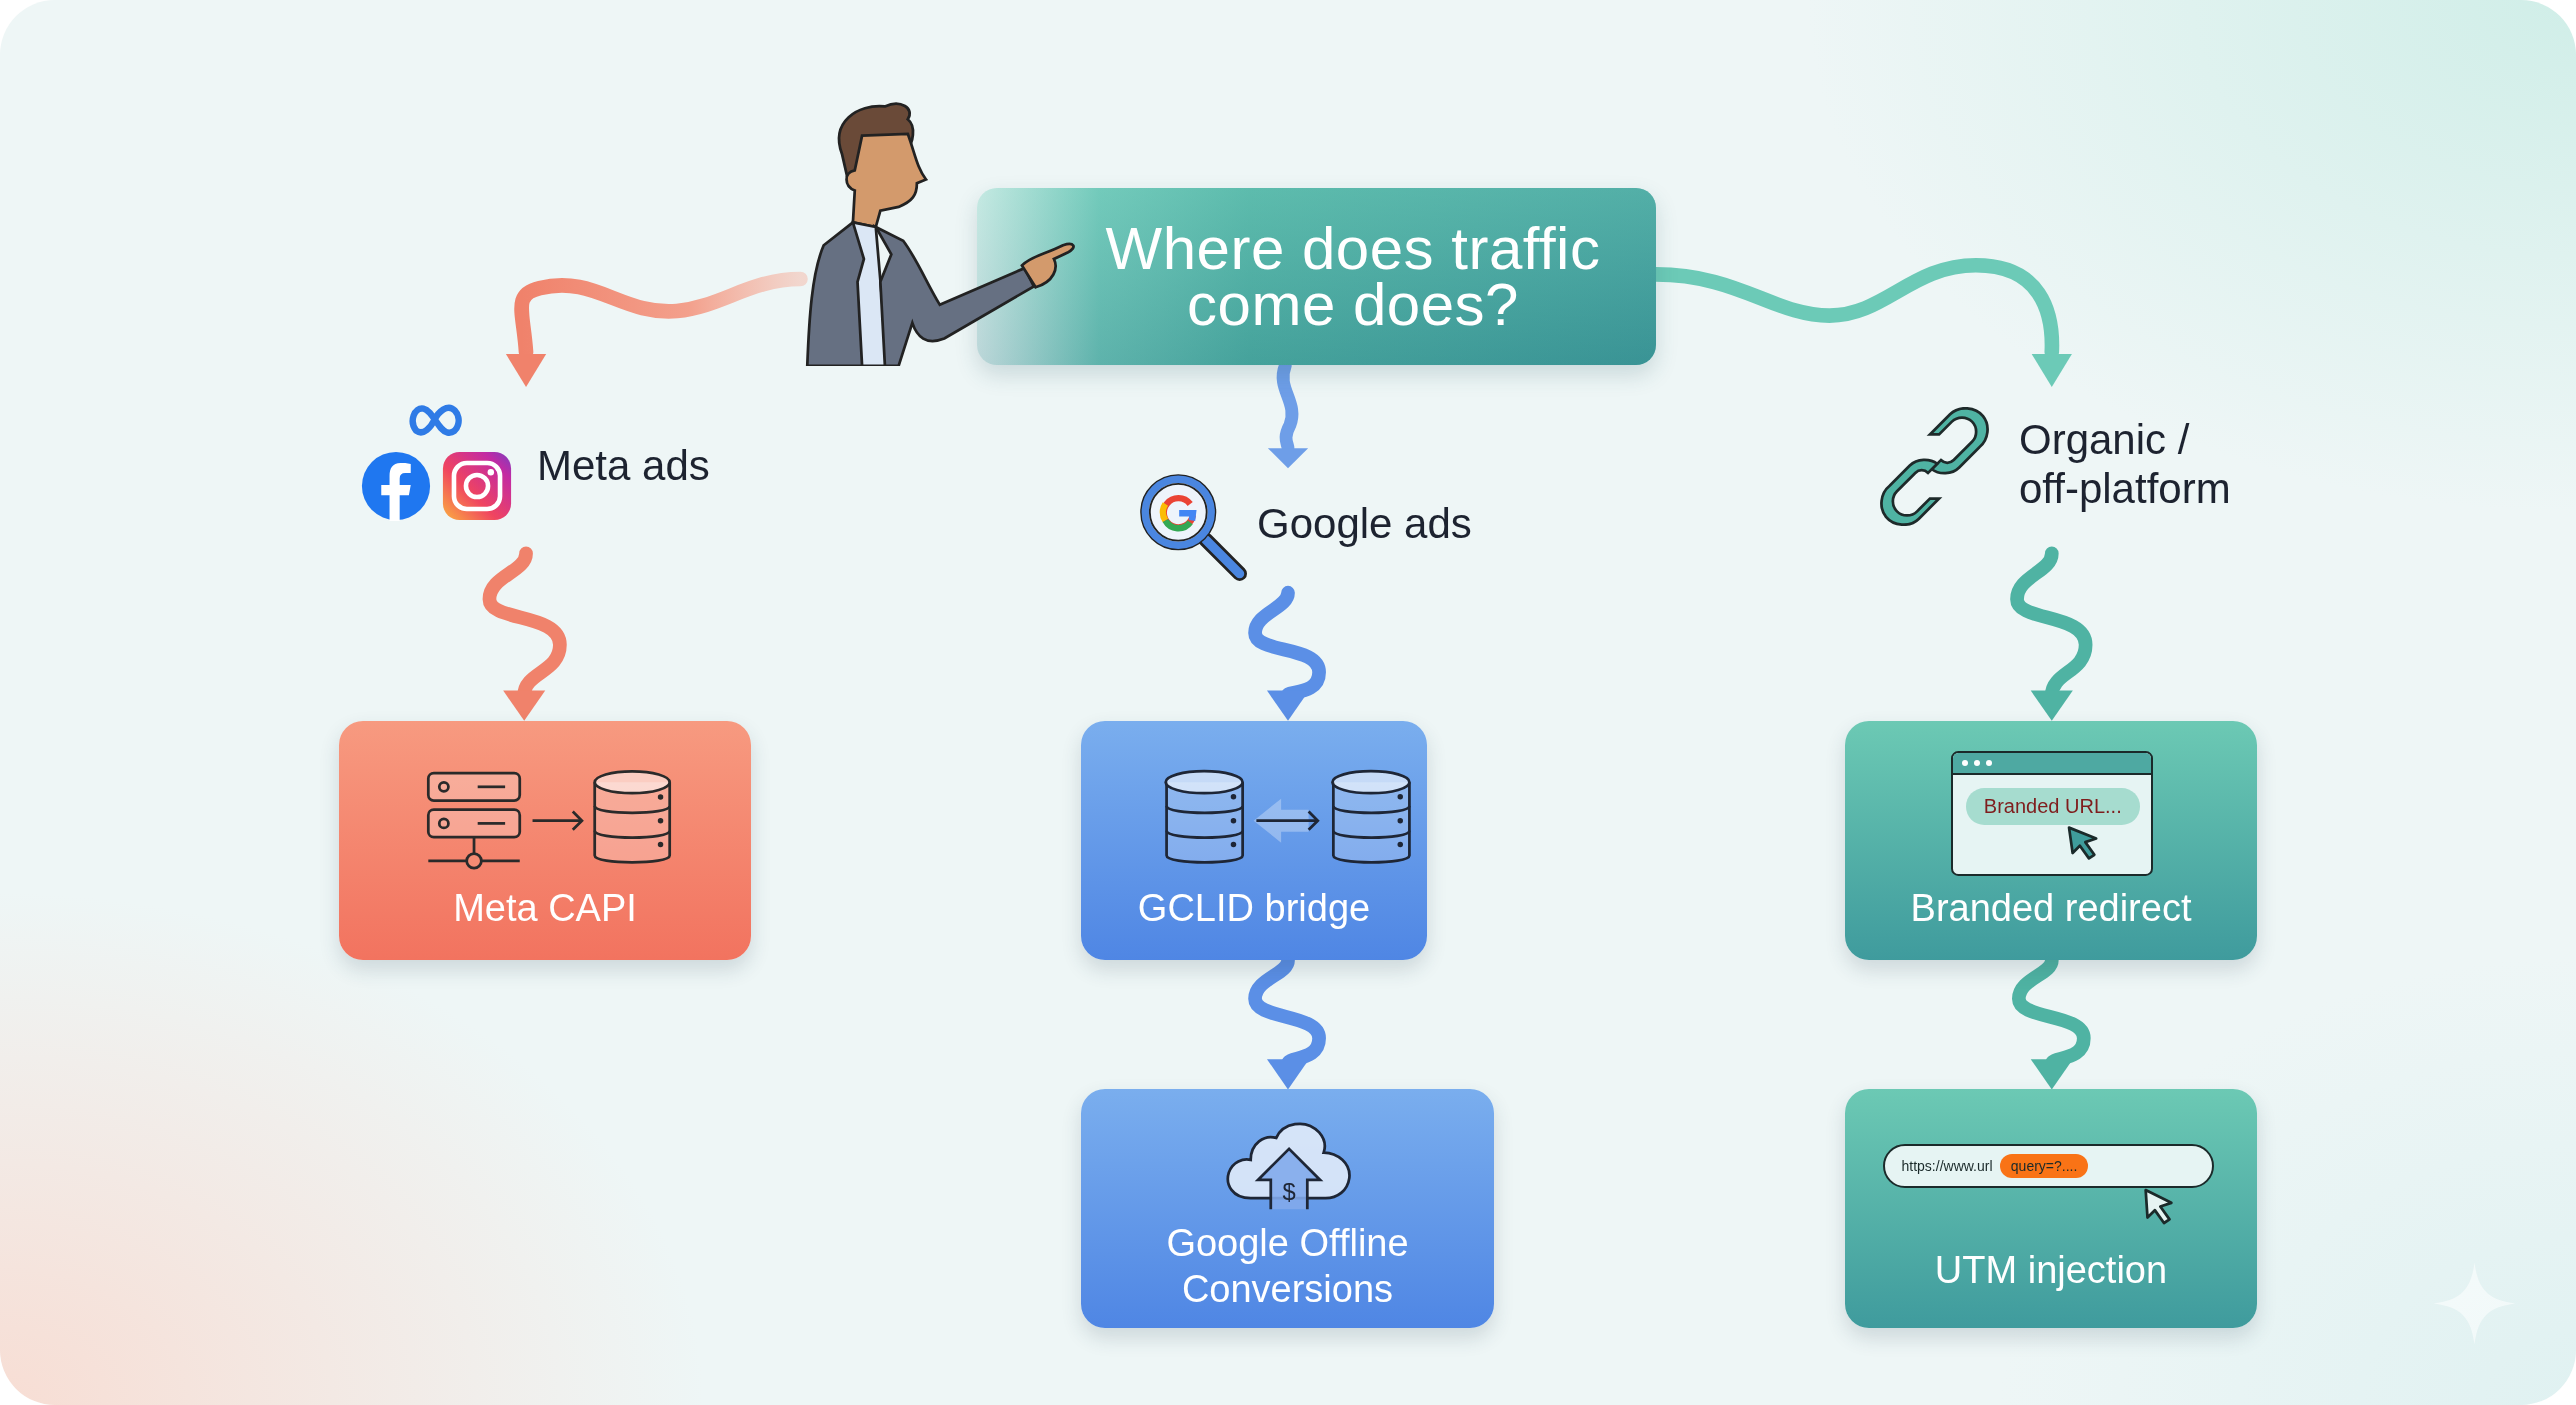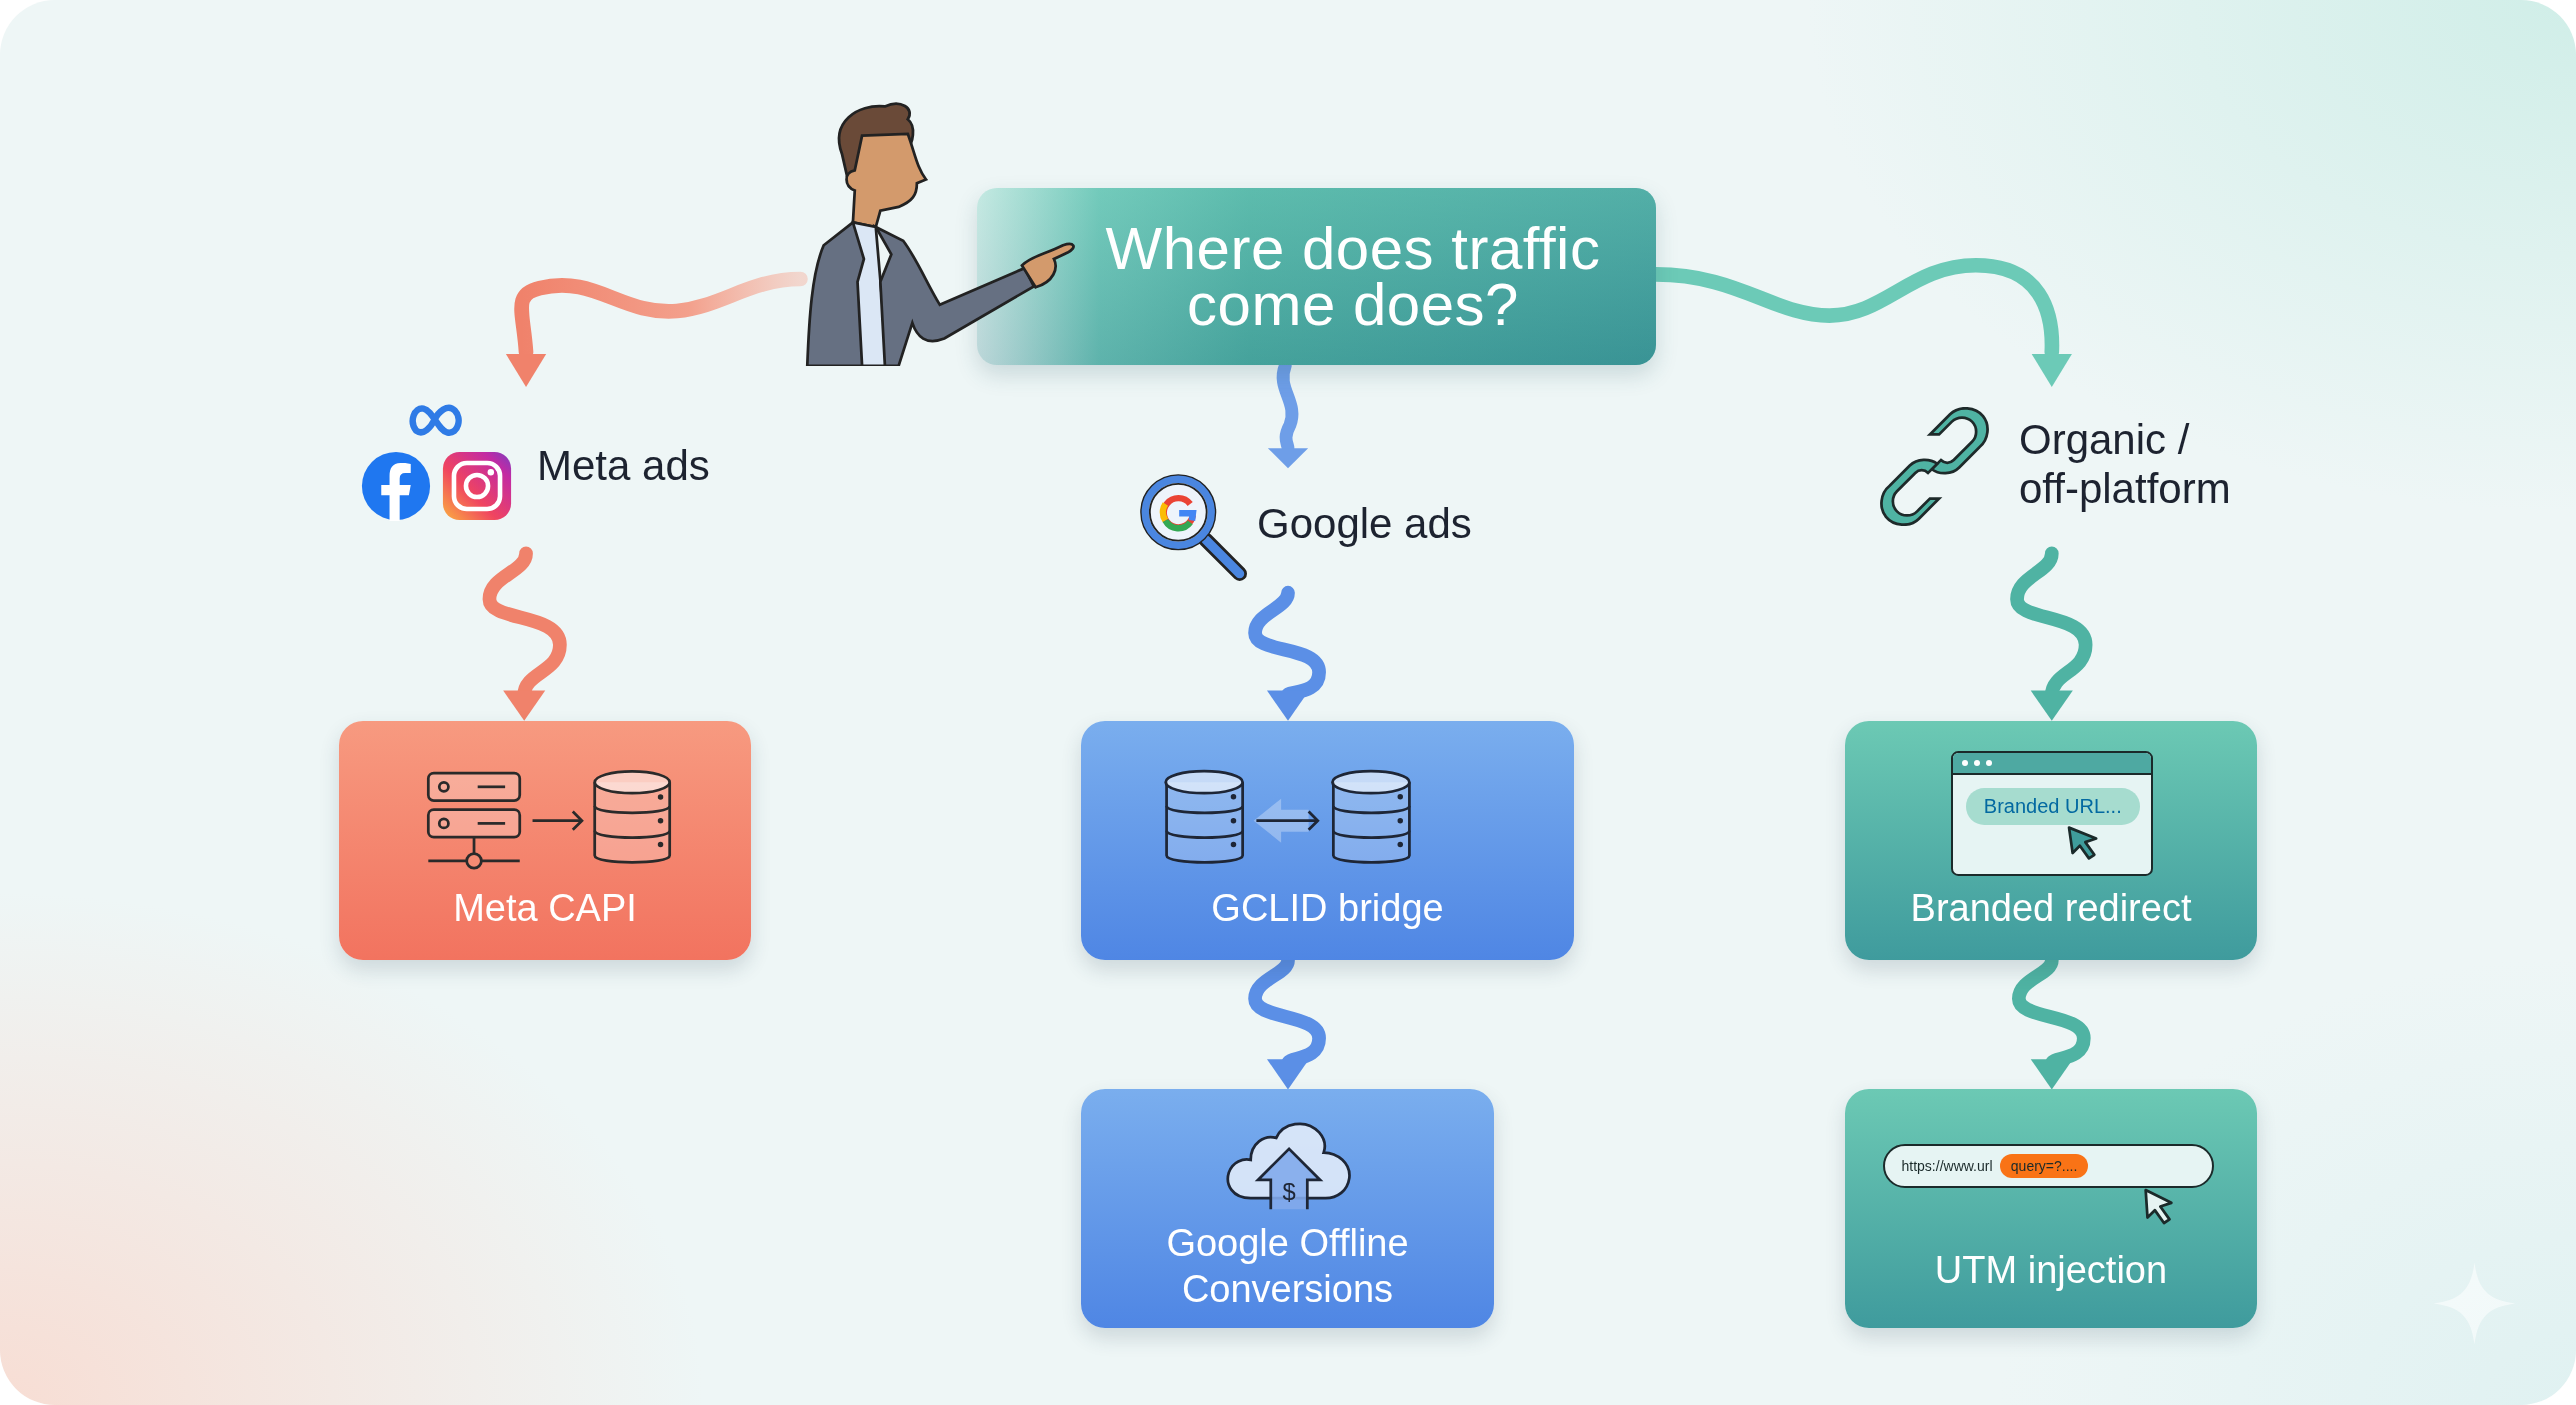--- a/index.html
+++ b/index.html
@@ -197,21 +197,21 @@
         <path d="M190 48 C 190 58, 272 58, 272 48" fill="none"></path>
         <path d="M190 75 C 190 85, 272 85, 272 75" fill="none"></path>
       </g>
       <circle cx="262" cy="38" r="3" fill="#2a2a2a"></circle>
       <circle cx="262" cy="64" r="3" fill="#2a2a2a"></circle>
       <circle cx="262" cy="90" r="3" fill="#2a2a2a"></circle>
     </svg>
     <div class="label" style="margin-bottom:29px;">Meta CAPI</div>
   </div>
 
-  <div class="abs box box-google" style="left:1081px; top:721px; width:493px; height:239px;">
+  <div class="abs box box-google" style="left:1081px; top:721px; width:346px; height:239px;">
     <svg style="left:81px; top:41px; width:252px; height:110px;" viewBox="0 0 275 120">
       <g stroke="#1e2636" stroke-width="3" fill="rgba(255,255,255,0.22)">
         <path d="M5 22 L 5 102 C 5 112, 88 112, 88 102 L 88 22"></path>
         <ellipse cx="46" cy="22" rx="42" ry="12" fill="rgba(255,255,255,0.6)"></ellipse>
         <path d="M5 48 C 5 58, 88 58, 88 48" fill="none"></path>
         <path d="M5 75 C 5 85, 88 85, 88 75" fill="none"></path>
       </g>
       <circle cx="78" cy="38" r="3" fill="#1e2636"></circle>
       <circle cx="78" cy="64" r="3" fill="#1e2636"></circle>
       <circle cx="78" cy="90" r="3" fill="#1e2636"></circle>
@@ -243,21 +243,21 @@
     </div>
   </div>
 
   <div class="abs box box-teal" style="left:1845px; top:721px; width:412px; height:239px;">
     <div class="abs" style="left:106px; top:30px; width:198px; height:121px; border:2.7px solid #1b2a2a; border-radius:7.3px; background:#e6f4f3; overflow:hidden;">
       <div style="height:20px; background:#4ea9a2; border-bottom:2.7px solid #1b2a2a; display:flex; align-items:center; padding-left:9.1px; gap:5.5px;">
         <span style="width:6.4px; height:6.4px; border-radius:50%; background:#fff; display:inline-block;"></span>
         <span style="width:6.4px; height:6.4px; border-radius:50%; background:#fff; display:inline-block;"></span>
         <span style="width:6.4px; height:6.4px; border-radius:50%; background:#fff; display:inline-block;"></span>
       </div>
-      <div style="position:absolute; left:12.8px; top:35px; width:174px; height:37px; border-radius:18.3px; background:#a6dccf; color:#0369a1; font-size:20px; line-height:37px; text-align:center;">Branded URL...</div>
+      <div style="position:absolute; left:12.8px; top:35px; width:174px; height:37px; border-radius:18.3px; background:#a6dccf; color:#7f1d1d; font-size:20px; line-height:37px; text-align:center;">Branded URL...</div>
       <svg style="position:absolute; left:112px; top:71px; width:37px; height:38px;" viewBox="0 0 40 42">
         <path d="M4 4 L 34 16 L 22 20 L 32 34 L 26 38 L 16 24 L 8 32 Z" fill="#3f9c9b" stroke="#1b2a2a" stroke-width="3" stroke-linejoin="round"></path>
       </svg>
     </div>
     <div class="label" style="margin-bottom:29px;">Branded redirect</div>
   </div>
 
   <div class="abs box box-teal" style="left:1845px; top:1089px; width:412px; height:239px;">
     <div class="abs" style="left:38px; top:55px; width:331px; height:44px; border:2.7px solid #1b2a2a; border-radius:24px; background:#e6f4f3; display:flex; align-items:center; padding-left:16.5px; box-sizing:border-box; font-size:14px; color:#1b2a2a;">
       <span>https://www.url</span>

